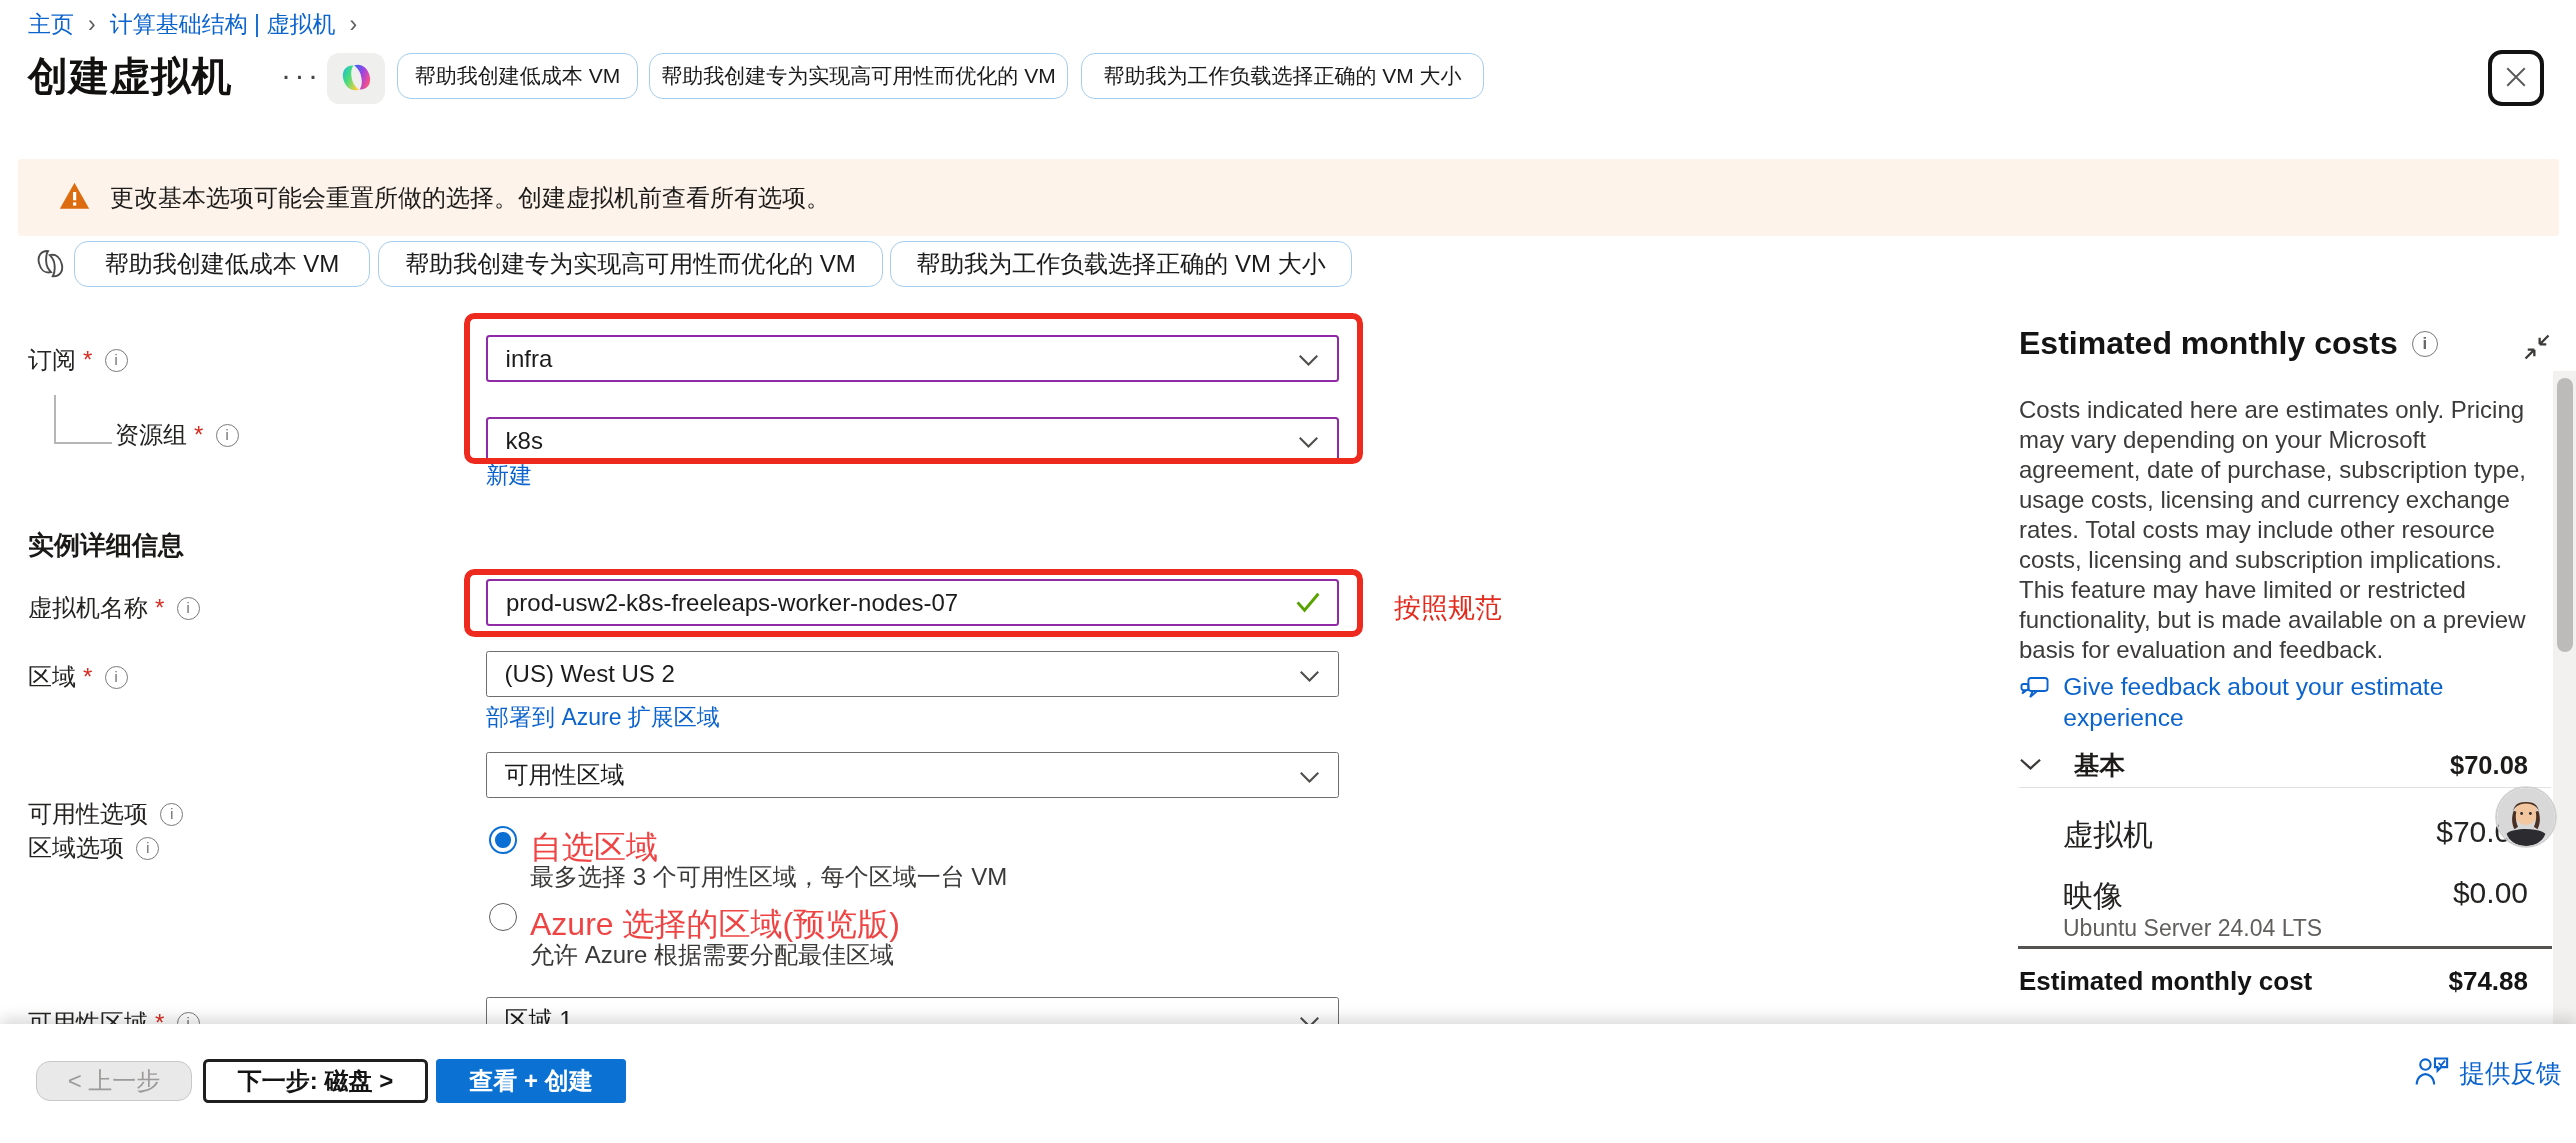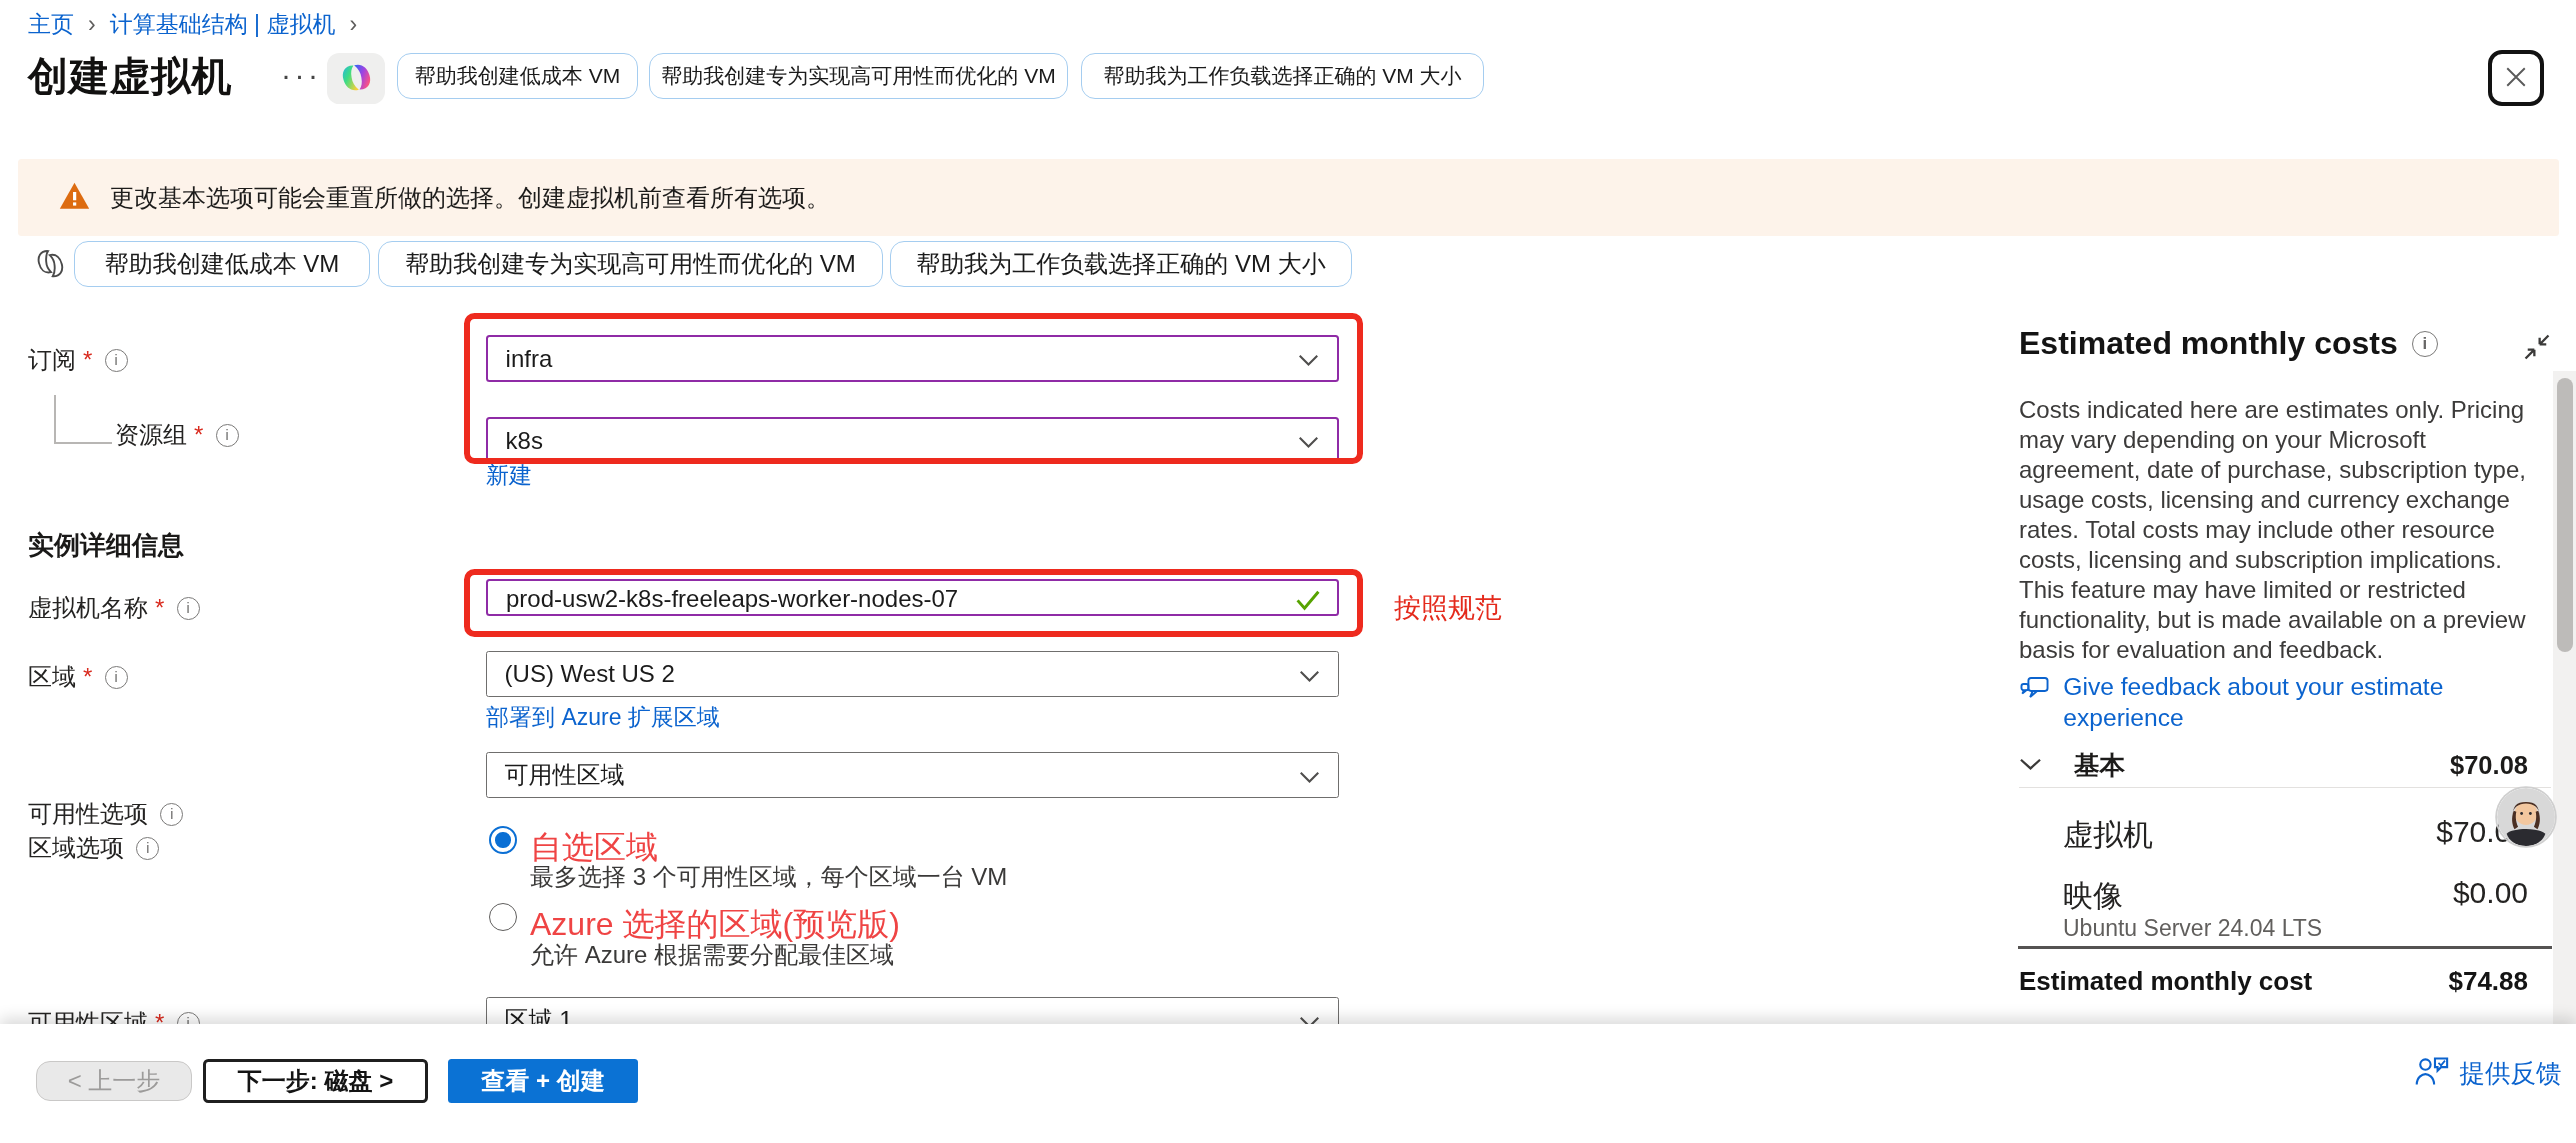--- a/index.html
+++ b/index.html
@@ -34,38 +34,38 @@
   .req{color:#d92b1f;margin-left:7px;}
   .info{margin-left:12.3px;width:23px;height:23px;border:1.8px solid #7a7978;border-radius:50%;display:inline-flex;
         align-items:center;justify-content:center;font-size:14px;color:#686766;box-sizing:border-box;flex:none;}
   .info.lg{width:26px;height:26px;font-size:16.7px;margin-left:14px;}
   .combo{position:absolute;left:486px;width:853px;height:46px;background:#fff;border:1.8px solid #6f6e6d;border-radius:2.6px;
          display:flex;align-items:center;justify-content:space-between;padding:0 17.6px;font-size:24px;color:#1b1b1b;box-sizing:border-box;}
   .combo.focus{border:2.6px solid #8f2ba6;border-radius:3.5px;height:47px;}
   .conn{position:absolute;background:#b8b6b4;}
   .heading{position:absolute;left:28px;font-size:26px;font-weight:bold;color:#1a1918;}
   .side-link{position:absolute;left:486px;font-size:23px;color:#0b63ce;cursor:pointer;}
-  .vm-input-wrap{position:absolute;left:486px;top:579px;width:853px;height:37px;border:2.6px solid #8f2ba6;border-radius:3.5px;
-                 box-sizing:border-box;display:flex;align-items:flex-end;padding:0 16px;background:#fff;}
+  .vm-input-wrap{position:absolute;left:486px;top:579px;width:853px;height:47px;border:2.6px solid #8f2ba6;border-radius:3.5px;
+                 box-sizing:border-box;display:flex;align-items:center;padding:0 16px;background:#fff;}
   .vm-input{flex:1;border:none;outline:none;font-size:24px;color:#1b1b1b;font-family:inherit;background:transparent;}
   .annotation-box{position:absolute;border:6.1px solid #ee2a1e;border-radius:10.5px;pointer-events:none;box-sizing:border-box;}
   .annotation-text{position:absolute;left:1394px;top:590px;font-size:27px;color:#e42a1c;}
   .radio{position:absolute;left:489px;width:28px;height:28px;border-radius:50%;border:1.8px solid #5f5e5d;background:#fff;box-sizing:border-box;}
   .radio.checked{border:2.6px solid #0b6fd4;}
   .radio.checked::after{content:"";position:absolute;inset:4.4px;border-radius:50%;background:#0b6fd4;}
   .radio-label{position:absolute;left:530px;font-size:32px;color:#ef4444;}
   .radio-desc{position:absolute;left:530px;font-size:24px;color:#3a3938;}
 
   
   .footer{position:absolute;left:0;top:1024px;width:2576px;height:119px;background:#fff;
           box-shadow:0 -6.1px 14px rgba(0,0,0,0.14);}
   .footer .btn{position:absolute;display:flex;align-items:center;justify-content:center;box-sizing:border-box;font-size:24px;cursor:pointer;}
   .btn-prev{left:36px;top:37px;width:156px;height:40px;background:#e9e9e9;border:1.8px solid #c9c8c7;border-radius:14px;color:#9c9b9a;}
   .btn-next{left:203px;top:35px;width:225px;height:44px;background:#fff;border:3.5px solid #1f1f1f;border-radius:5.3px;color:#141414;font-weight:bold;}
-  .btn-review{left:436px;top:35px;width:190px;height:44px;background:#0b72d4;border-radius:3.5px;color:#fff;font-weight:bold;margin-left:12px;}
+  .btn-review{left:436px;top:35px;width:190px;height:44px;background:#0b72d4;border-radius:3.5px;color:#fff;font-weight:bold;}
 
   
   .cost-title{position:absolute;left:2019px;top:325px;font-size:32px;font-weight:bold;color:#141414;display:flex;align-items:center;}
   .collapse-btn{position:absolute;left:2522px;top:332px;}
   .cost-desc{position:absolute;left:2019px;top:395px;width:522px;font-size:24px;line-height:30px;color:#3c3b3a;}
   .cost-feedback{position:absolute;left:2018px;top:671px;display:flex;gap:12.3px;cursor:pointer;}
   .cost-feedback .txt{width:448px;font-size:24.6px;line-height:31px;color:#0b63ce;}
   .group-row{position:absolute;left:2019px;top:748px;width:509px;display:flex;align-items:center;}
   .group-row .lbl{margin-left:32px;font-size:25.5px;font-weight:600;color:#1c1b1a;}
   .group-row .val{margin-left:auto;font-size:25.5px;font-weight:600;color:#1c1b1a;}

